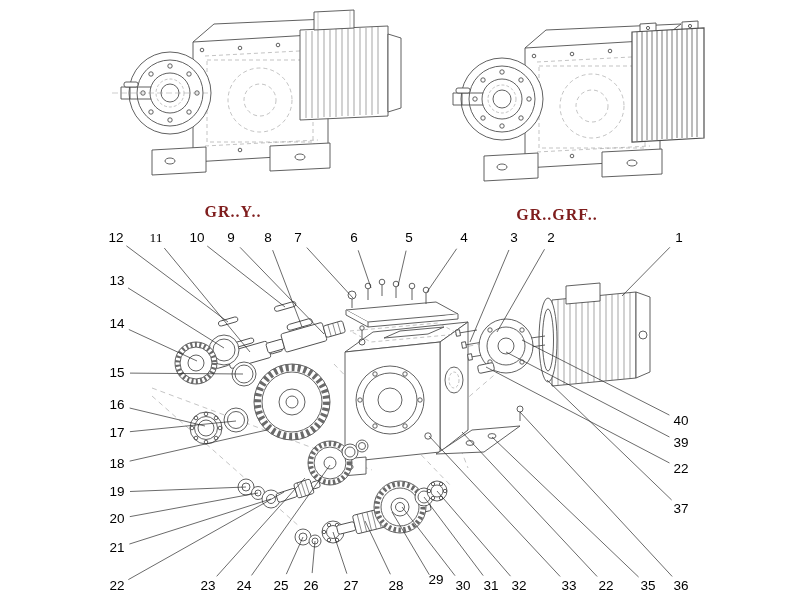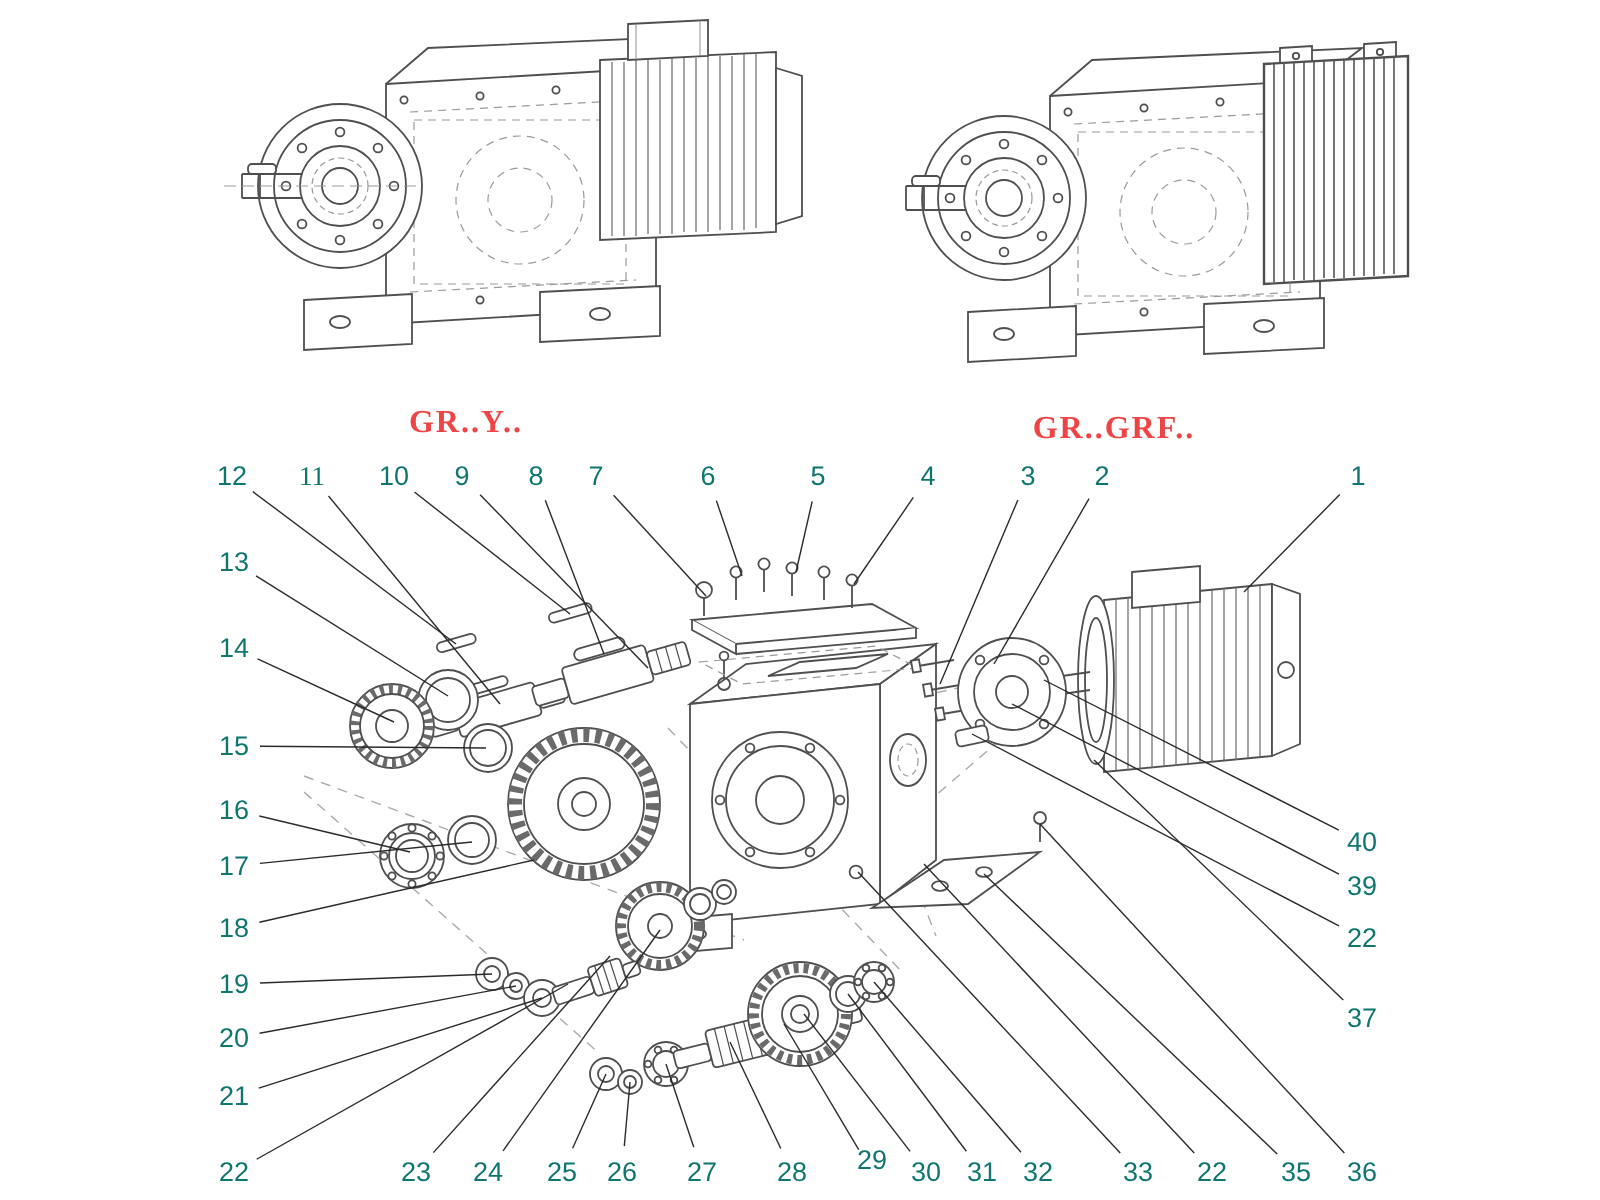--- a/index.html
+++ b/index.html
@@ -4,26 +4,26 @@
 <style>
   html,body{margin:0;padding:0;background:#fff;}
   .stage{
     position:relative;width:800px;height:600px;background:#ffffff;overflow:hidden;
     font-family:"Liberation Sans",sans-serif;
   }
   .artwork{position:absolute;left:0;top:0;}
   .variant-title{
     position:absolute;transform:translate(-50%,-50%);
     font-family:"Liberation Serif",serif;font-weight:700;font-size:16px;
-    letter-spacing:1px;color:#ef4444;white-space:nowrap;
+    letter-spacing:1px;color:#7f1d1d;white-space:nowrap;
   }
   .callout-layer{position:absolute;left:0;top:0;width:100%;height:100%;pointer-events:none;}
   .callout{
     position:absolute;transform:translate(-50%,-50%);
-    font-size:13.5px;color:#0f766e;line-height:1;white-space:nowrap;
+    font-size:13.5px;color:#000000;line-height:1;white-space:nowrap;
   }
   #leader-lines line{stroke:#2b2b2b;stroke-width:0.7;}
 </style>
 </head>
 <body>
 
 <div class="stage">
 
   <svg class="artwork" width="800" height="600" viewBox="0 0 800 600">
 

